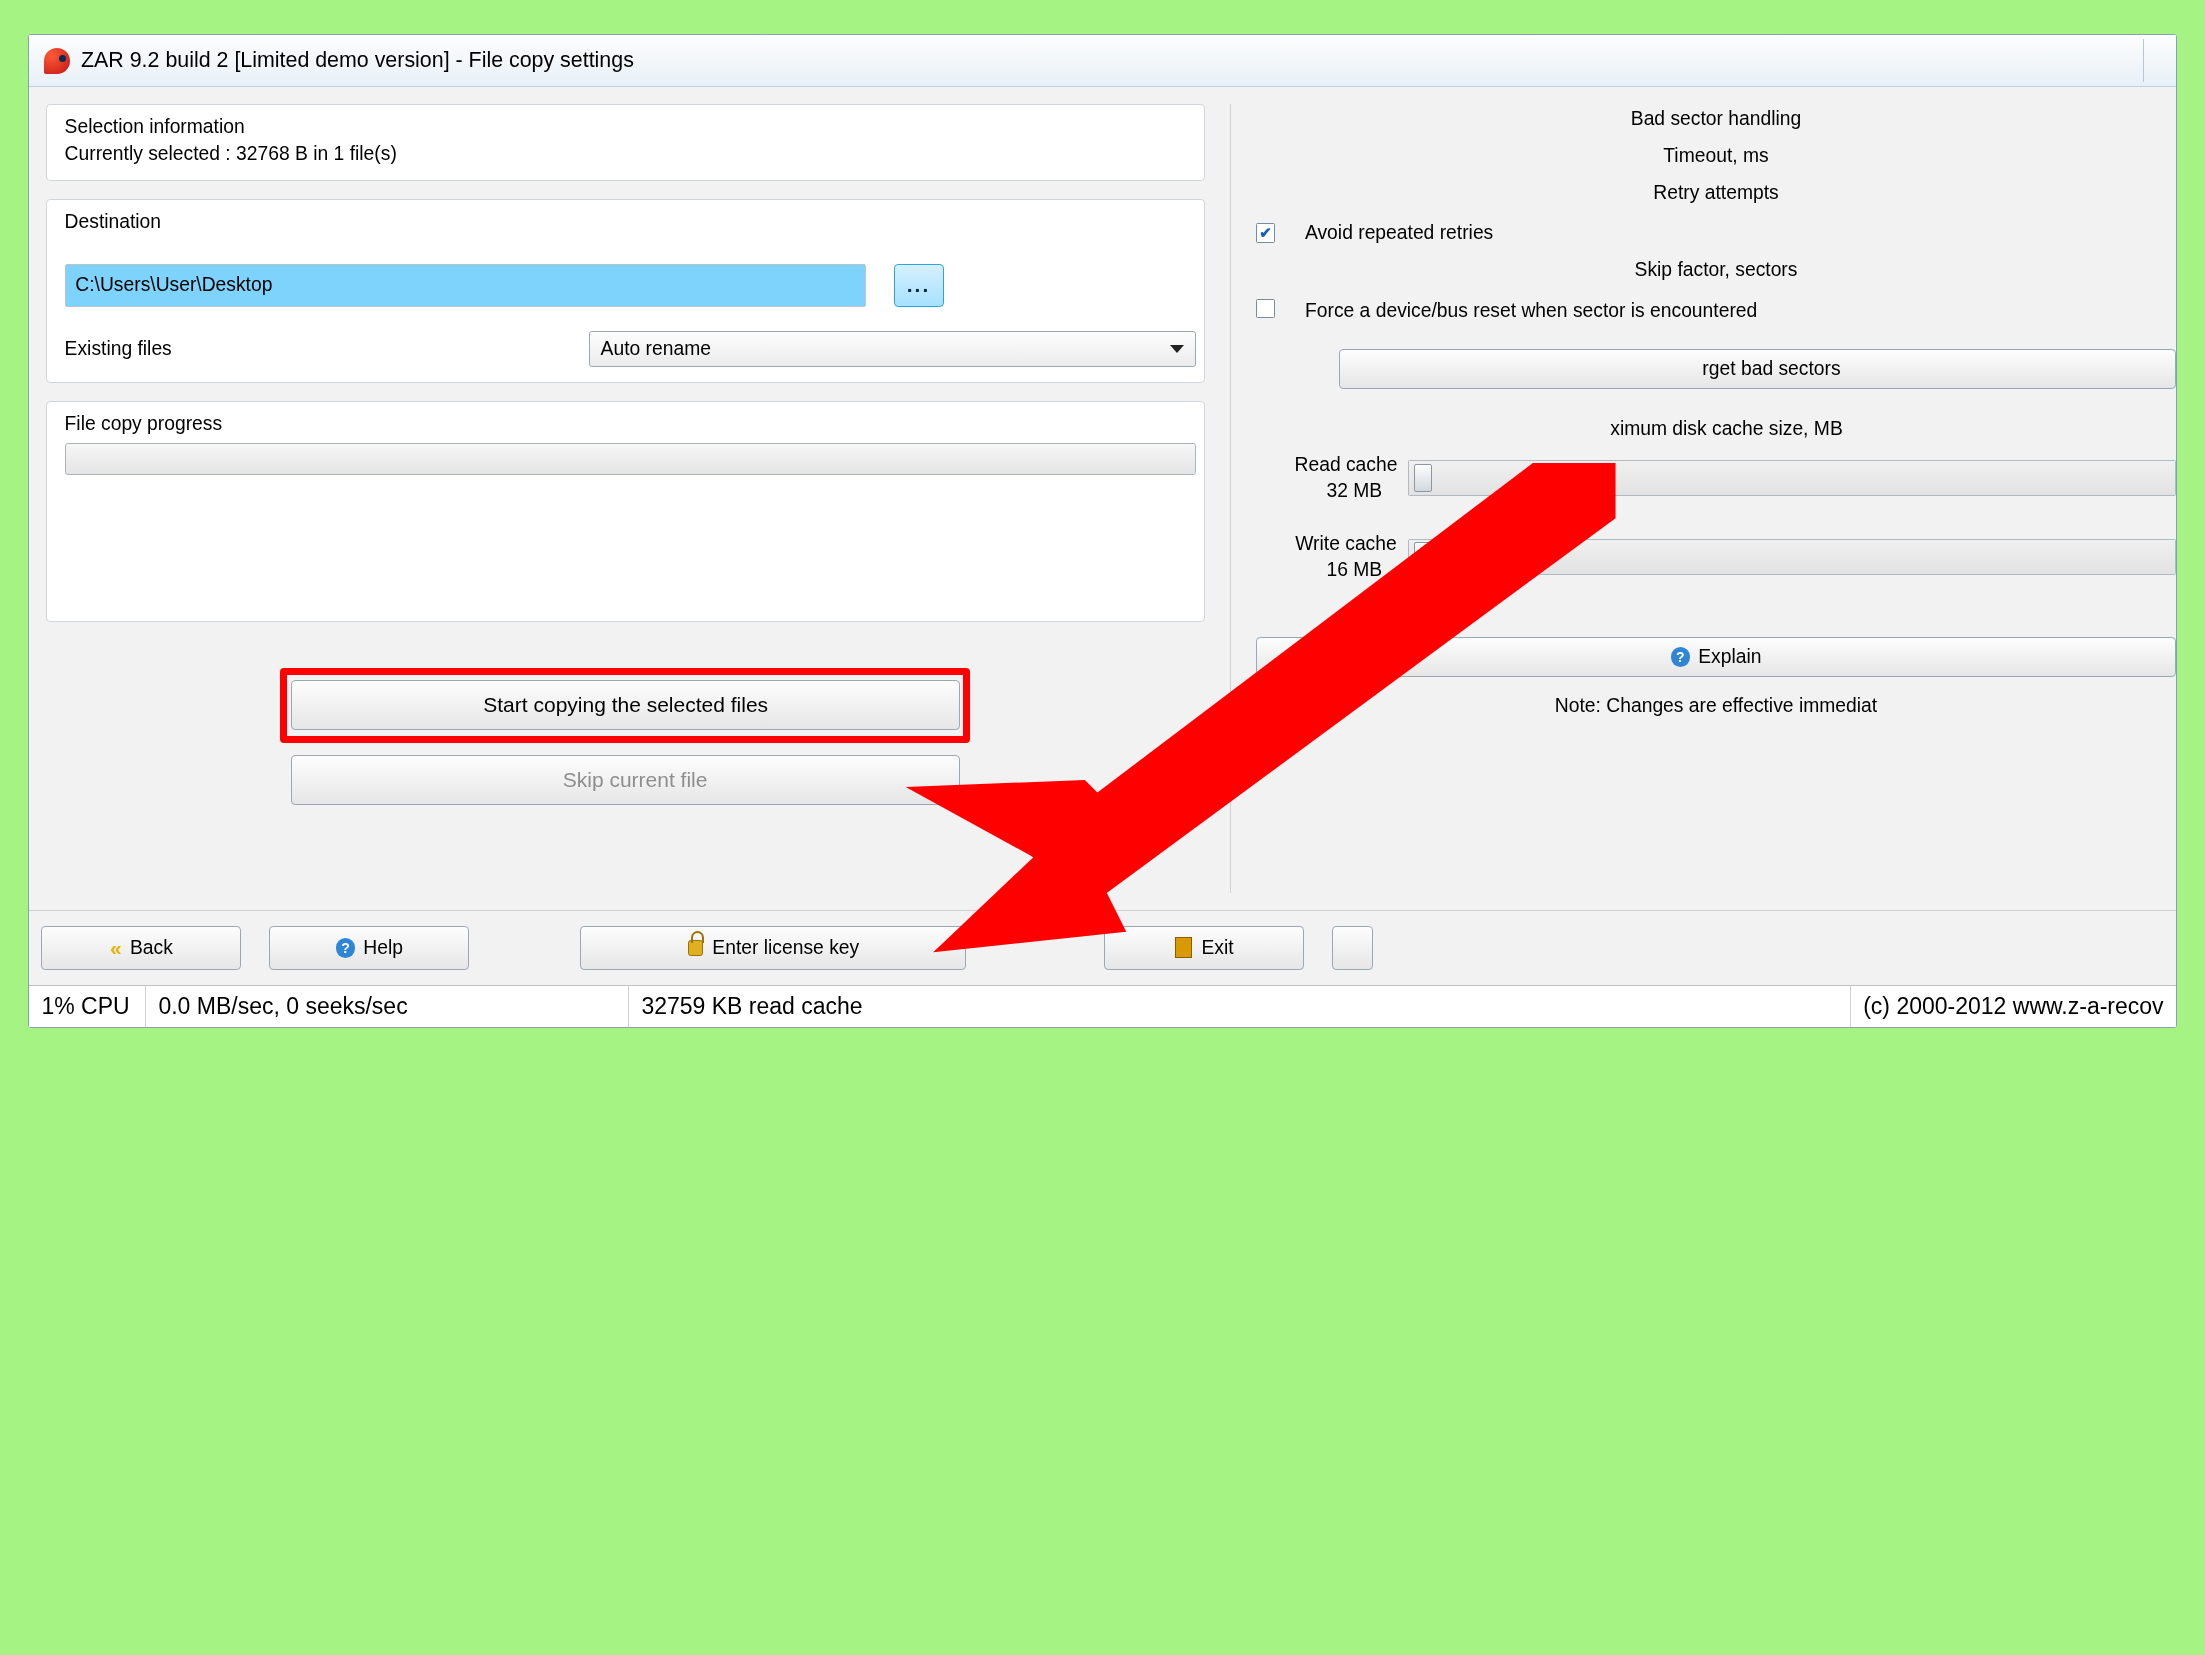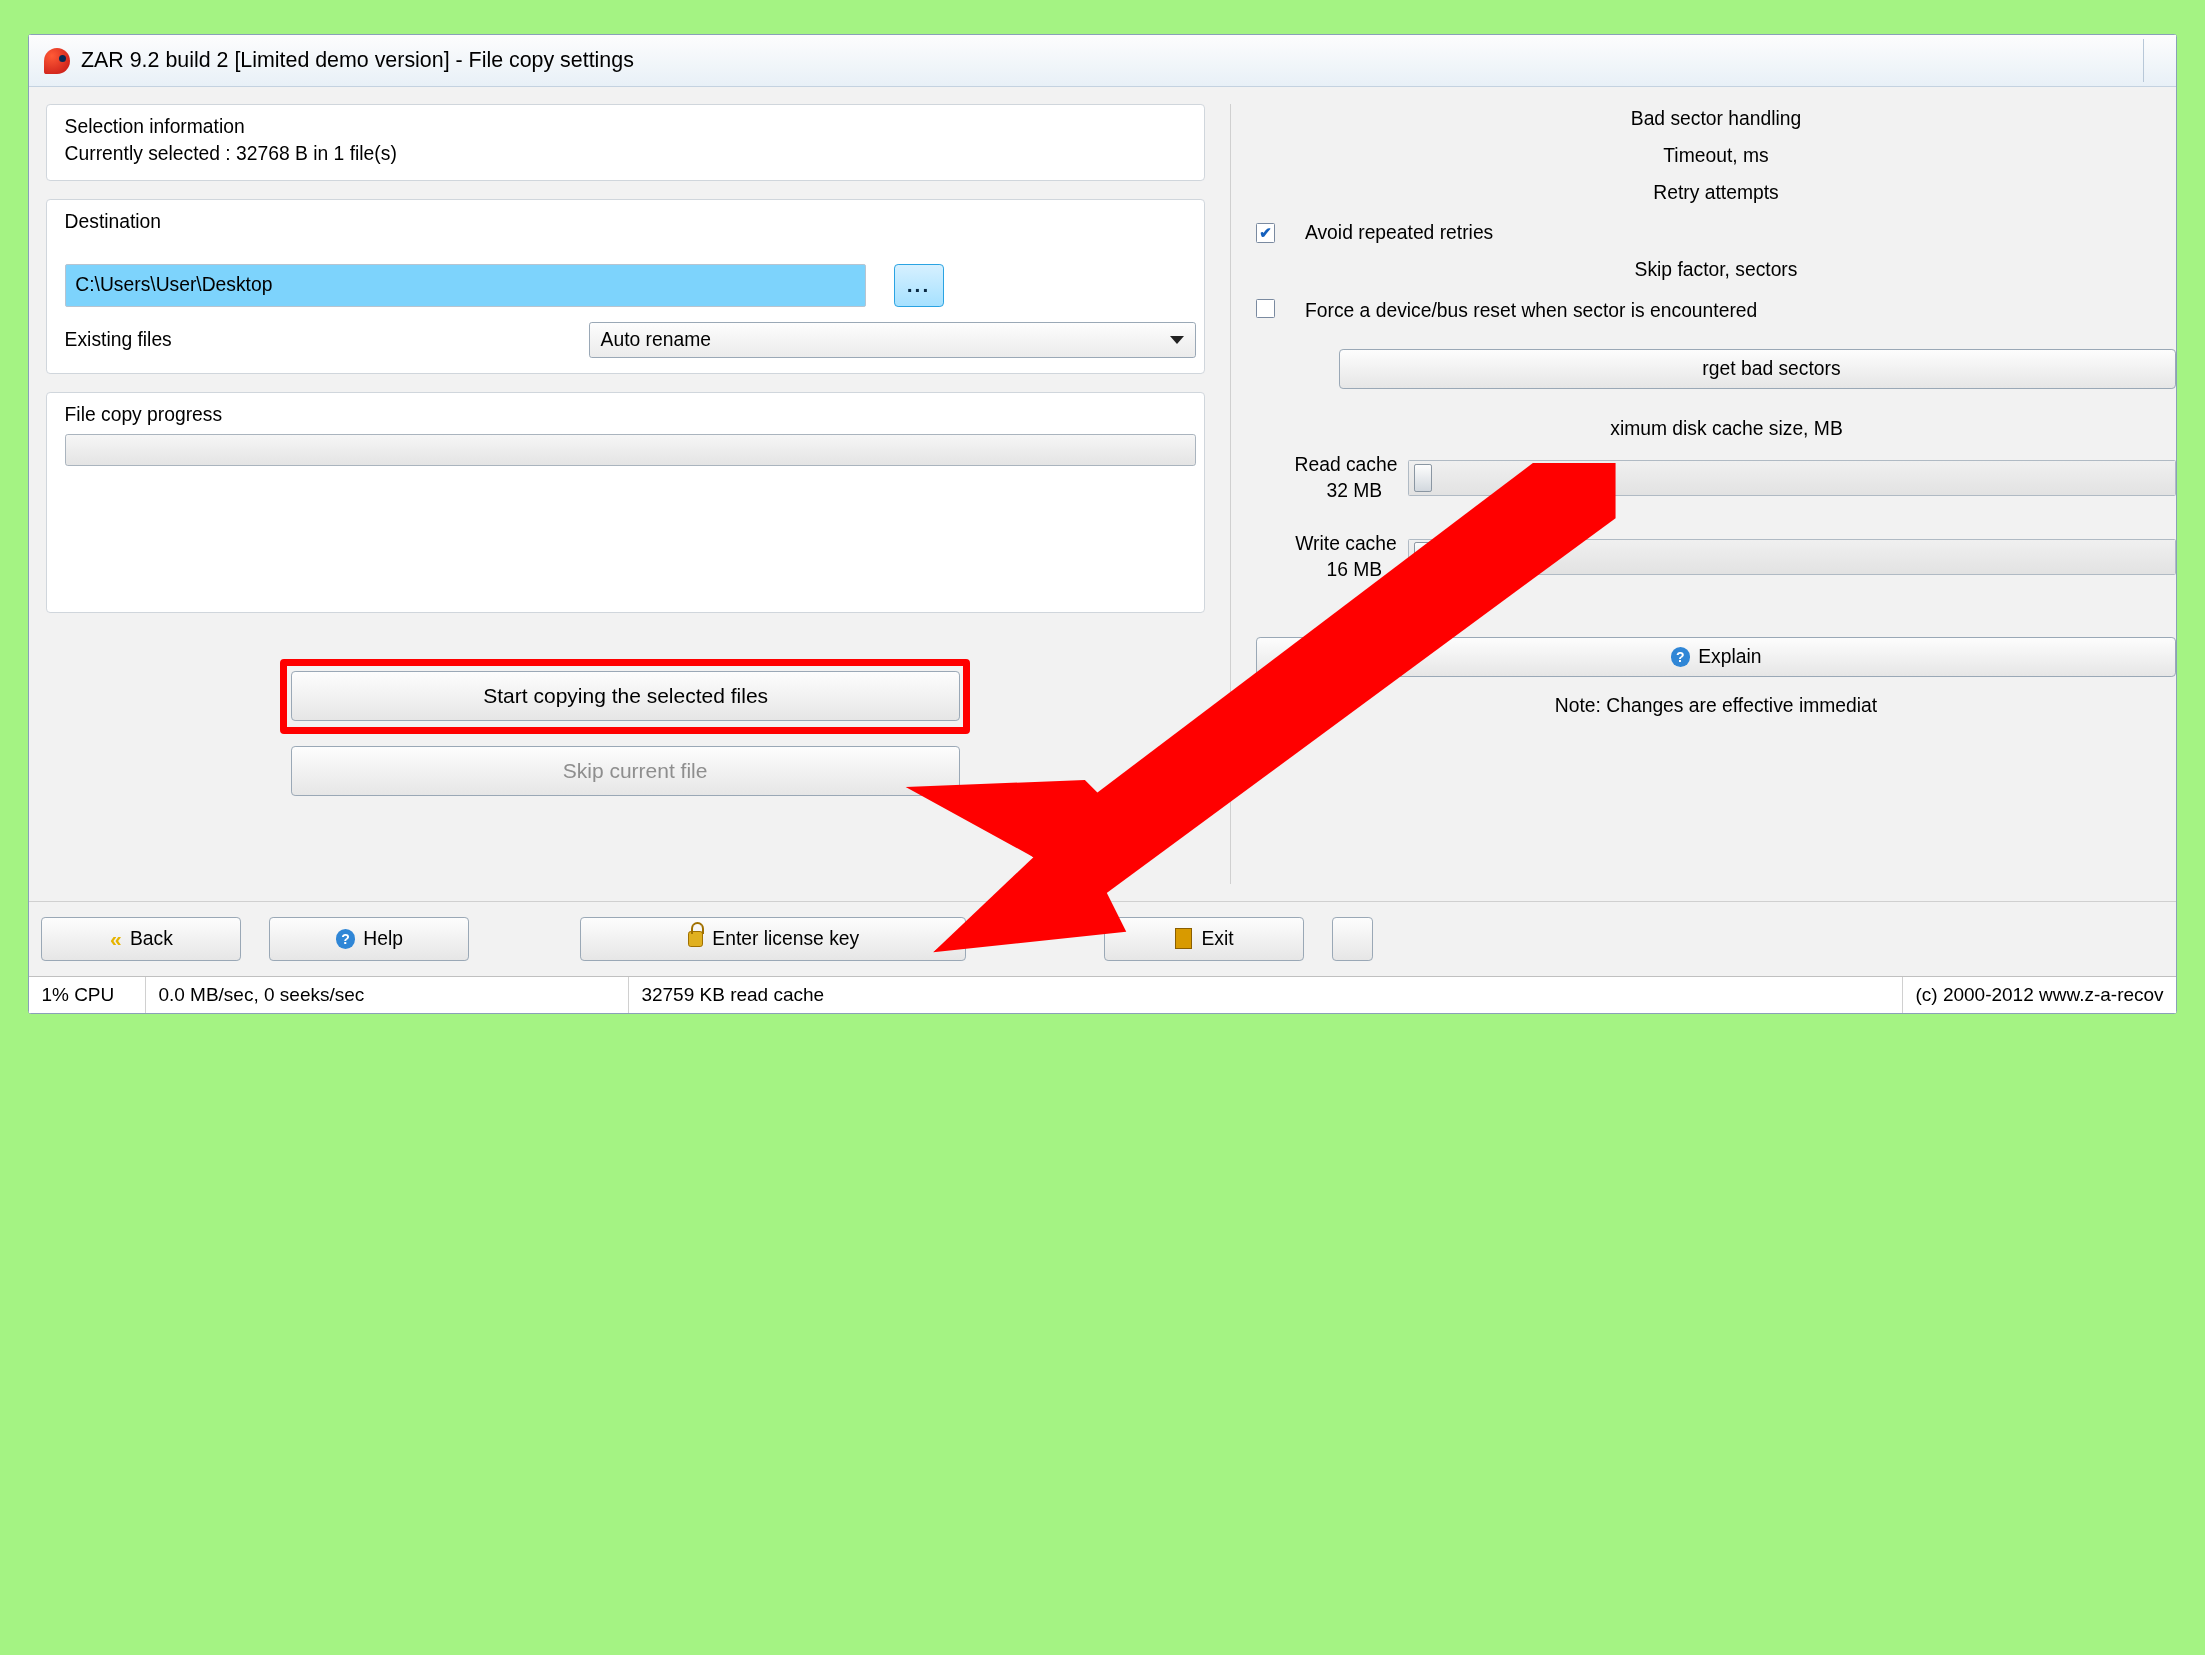--- a/index.html
+++ b/index.html
@@ -86,21 +86,21 @@
     width:50px; height:43px;
     background:linear-gradient(#d6f0ff,#a6e1ff);
     border:1.4px solid #2aa3e2;
     border-radius:4.1px;
     display:inline-flex; align-items:center; justify-content:center;
     font-size:21px; font-weight:bold; color:#0a2a44;
     letter-spacing:2.1px;
     cursor:pointer;
     margin-left:28px;
   }
-  .row { display:flex; align-items:center; margin-top:15px; }
+  .row { display:flex; align-items:center; margin-top:24px; }
   .label-left { width: 524px; font-size:19.3px; }
   .combo {
     flex:1;
     height:36px;
     border:0.7px solid #9aa8b6;
     border-radius:2.8px;
     background:linear-gradient(#fdfdfd,#ebebeb);
     display:flex; align-items:center; justify-content:space-between;
     padding:0 11px;
     cursor:pointer;
@@ -197,21 +197,21 @@
     padding:0 21px;
     margin-right:28px;
   }
   .footer .spacer { flex:0 0 83px; }
   .footer .wide { padding:0 48px; }
   
   .statusbar {
     display:flex;
     border-top:0.7px solid #c0c0c0;
     background:#fff;
-    font-size:19px;
+    font-size:23px;
   }
   .statusbar .cell {
     padding:7px 12.4px;
     border-right:0.7px solid #d0d0d0;
   }
   .statusbar .cell.grow { flex:1; }
   
   .red-arrow {
     position:absolute;
     pointer-events:none;

